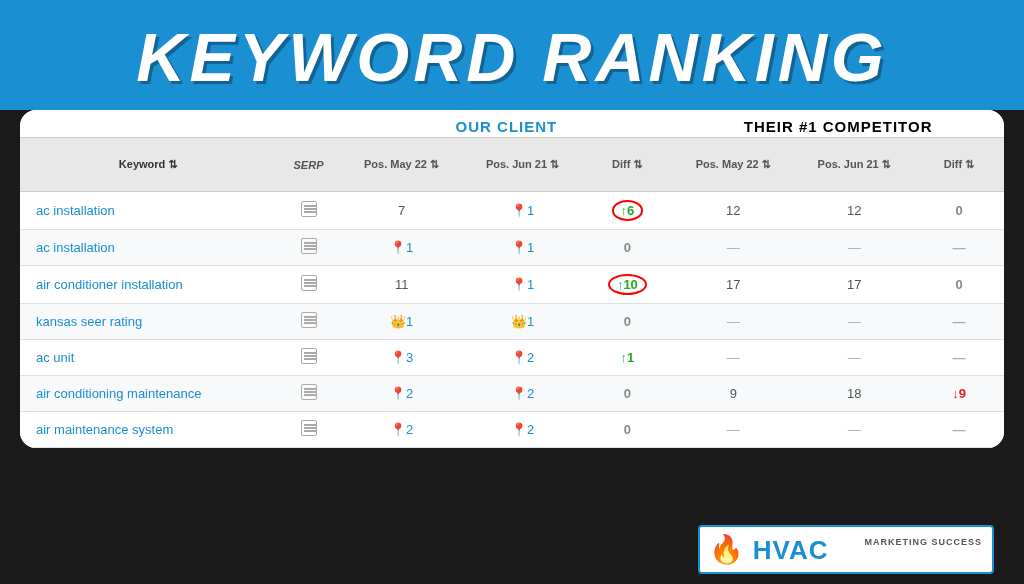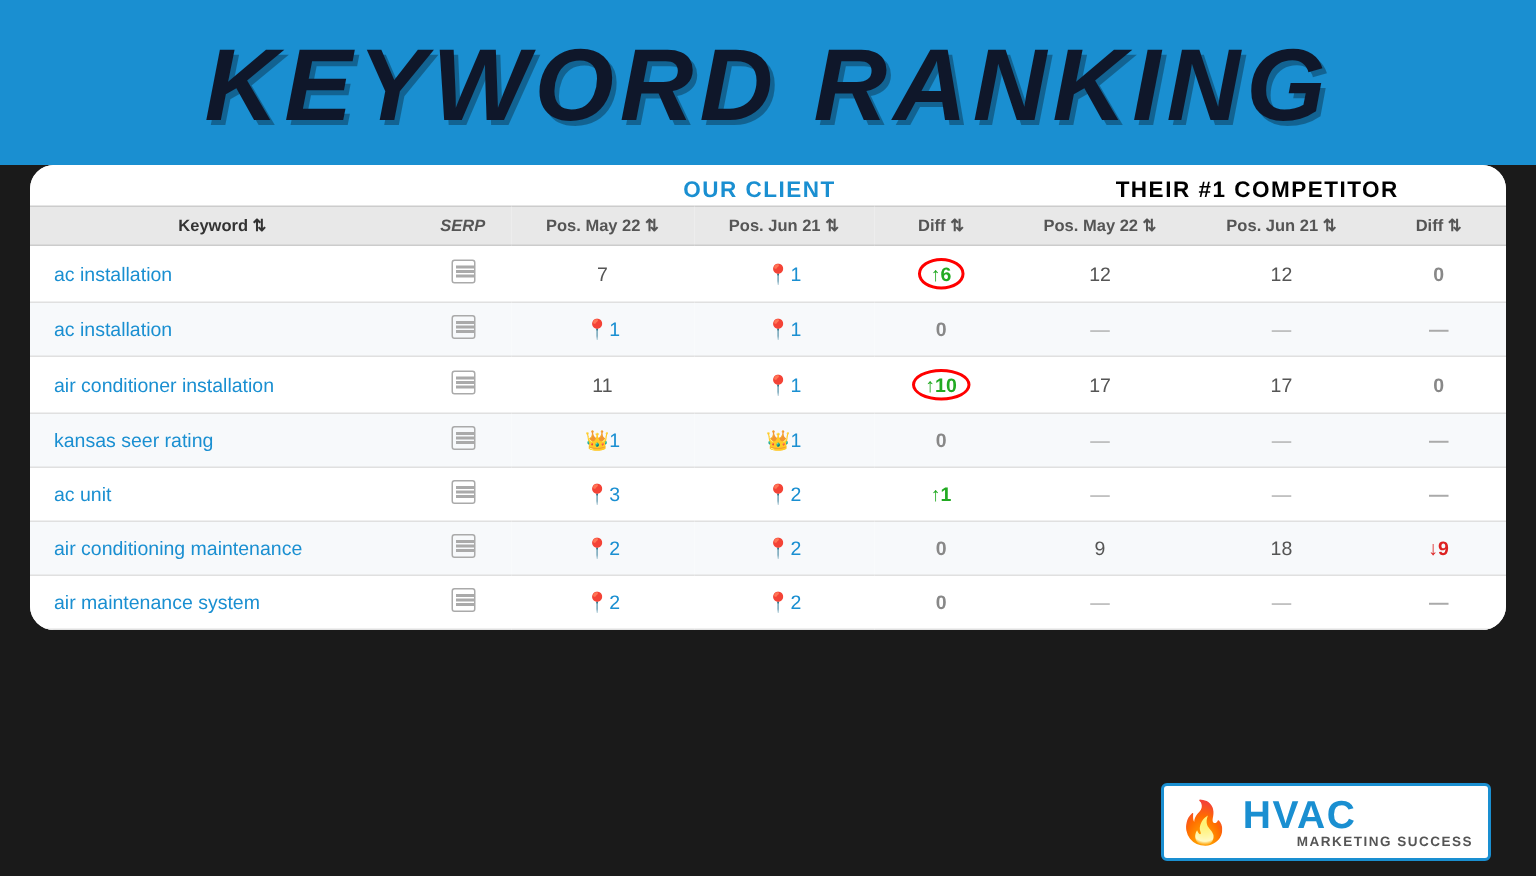--- a/index.html
+++ b/index.html
@@ -23,21 +23,21 @@
     .header-banner {
       background: #1a8fd1;
       width: 100%;
       padding: 18px 30px 14px;
       text-align: center;
     }
 
     .header-title {
       font-size: 68px;
       font-weight: 900;
-      color: #0f172a;
+      color: #ffffff;
       letter-spacing: 4px;
       text-transform: uppercase;
       font-style: italic;
       text-shadow: 3px 3px 0 rgba(0,0,0,0.3);
       font-family: Impact, Arial Black, sans-serif;
     }
 
     
     .table-container {
       background: #fff;
@@ -71,21 +71,21 @@
       text-align: center;
     }
 
     thead tr:first-child th.keyword-th,
     thead tr:first-child th.serp-th {
       background: #fff;
     }
 
     thead tr.subheader th {
       background: #e8e8e8;
-      padding: 6px 10px;
+      padding: 20px 10px;
       font-size: 11px;
       font-weight: 600;
       color: #555;
       white-space: nowrap;
       border-top: 1px solid #ccc;
       border-bottom: 1px solid #ccc;
     }
 
     thead tr.subheader th.keyword-sub {
       color: #333;
@@ -206,21 +206,21 @@
       gap: 8px;
       z-index: 10;
     }
 
     .flame-icon {
       font-size: 28px;
     }
 
     .hvac-text {
       display: flex;
-      flex-direction: column;
+      flex-direction: row;
     }
 
     .hvac-main {
       font-size: 26px;
       font-weight: 900;
       color: #1a8fd1;
       font-family: Impact, Arial Black, sans-serif;
       letter-spacing: 1px;
       line-height: 1;
     }

